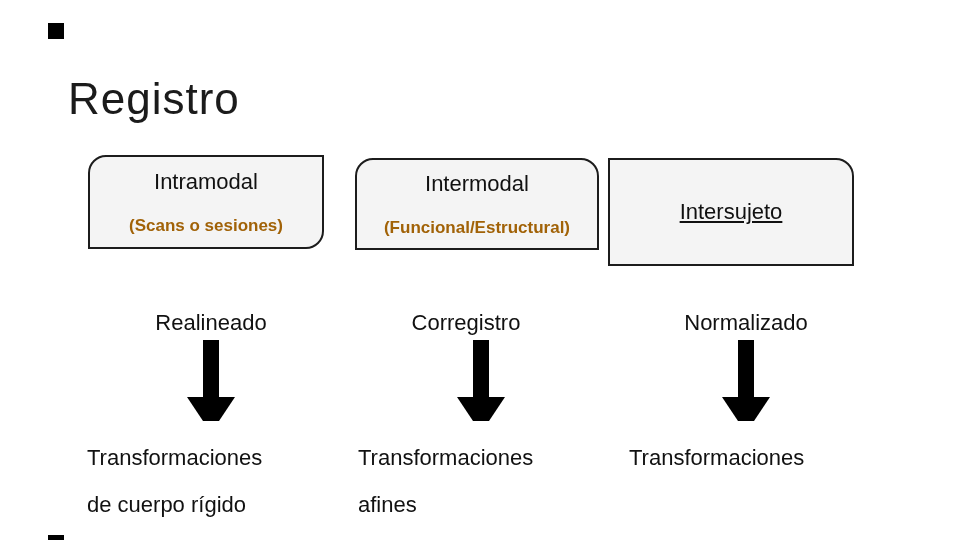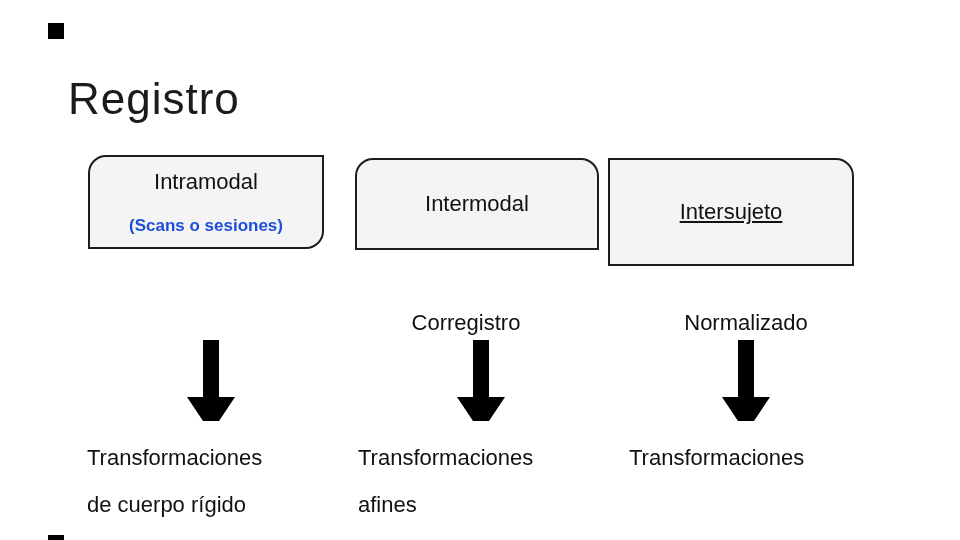--- a/index.html
+++ b/index.html
@@ -21,21 +21,21 @@
 
   .box {
     position: absolute; background: #f4f4f4; border: 2px solid #1c1c1c;
     display: flex; flex-direction: column; align-items: center; justify-content: center;
     text-align: center;
   }
   .box1 { left: 72px;  top: 139px; width: 236px; height: 94px; border-radius: 18px 0 18px 0; }
   .box2 { left: 339px; top: 142px; width: 244px; height: 92px; border-radius: 18px 18px 0 0; }
   .box3 { left: 592px; top: 142px; width: 246px; height: 108px; border-radius: 0 18px 0 0; text-decoration: underline; }
   .box-title { font-size: 22px; color: #111; }
-  .box-subtitle { font-size: 17px; font-weight: 700; margin-top: 5px; color: #1d4ed8; }
+  .box-subtitle { font-size: 17px; font-weight: 700; margin-top: 5px; color: #a16207; }
 
   .step {
     position: absolute; top: 286px; width: 260px;
     text-align: center; font-size: 22px; color: #111;
   }
   .step1 { left: 65px; }
   .step2 { left: 320px; }
   .step3 { left: 600px; }
 
   .arrow { position: absolute; top: 316px; width: 32px; display: flex; flex-direction: column; align-items: center; }
@@ -67,26 +67,28 @@
 
   <h1 class="title">Registro</h1>
 
   <div class="box box1">
     <div class="box-title">Intramodal</div>
     <div class="box-subtitle">(Scans o sesiones)</div>
   </div>
 
   <div class="box box2">
     <div class="box-title">Intermodal</div>
+    <div class="box-subtitle">(Funcional/Estructural)</div>
   </div>
 
   <div class="box box3">
     <div class="box-title">Intersujeto</div>
   </div>
 
+  <div class="step step1">Realineado</div>
   <div class="step step2">Corregistro</div>
   <div class="step step3">Normalizado</div>
 
   <div class="arrow arrow1">
     <div class="arrow-shaft"></div>
     <div class="arrow-head"></div>
   </div>
   <div class="arrow arrow2">
     <div class="arrow-shaft"></div>
     <div class="arrow-head"></div>

